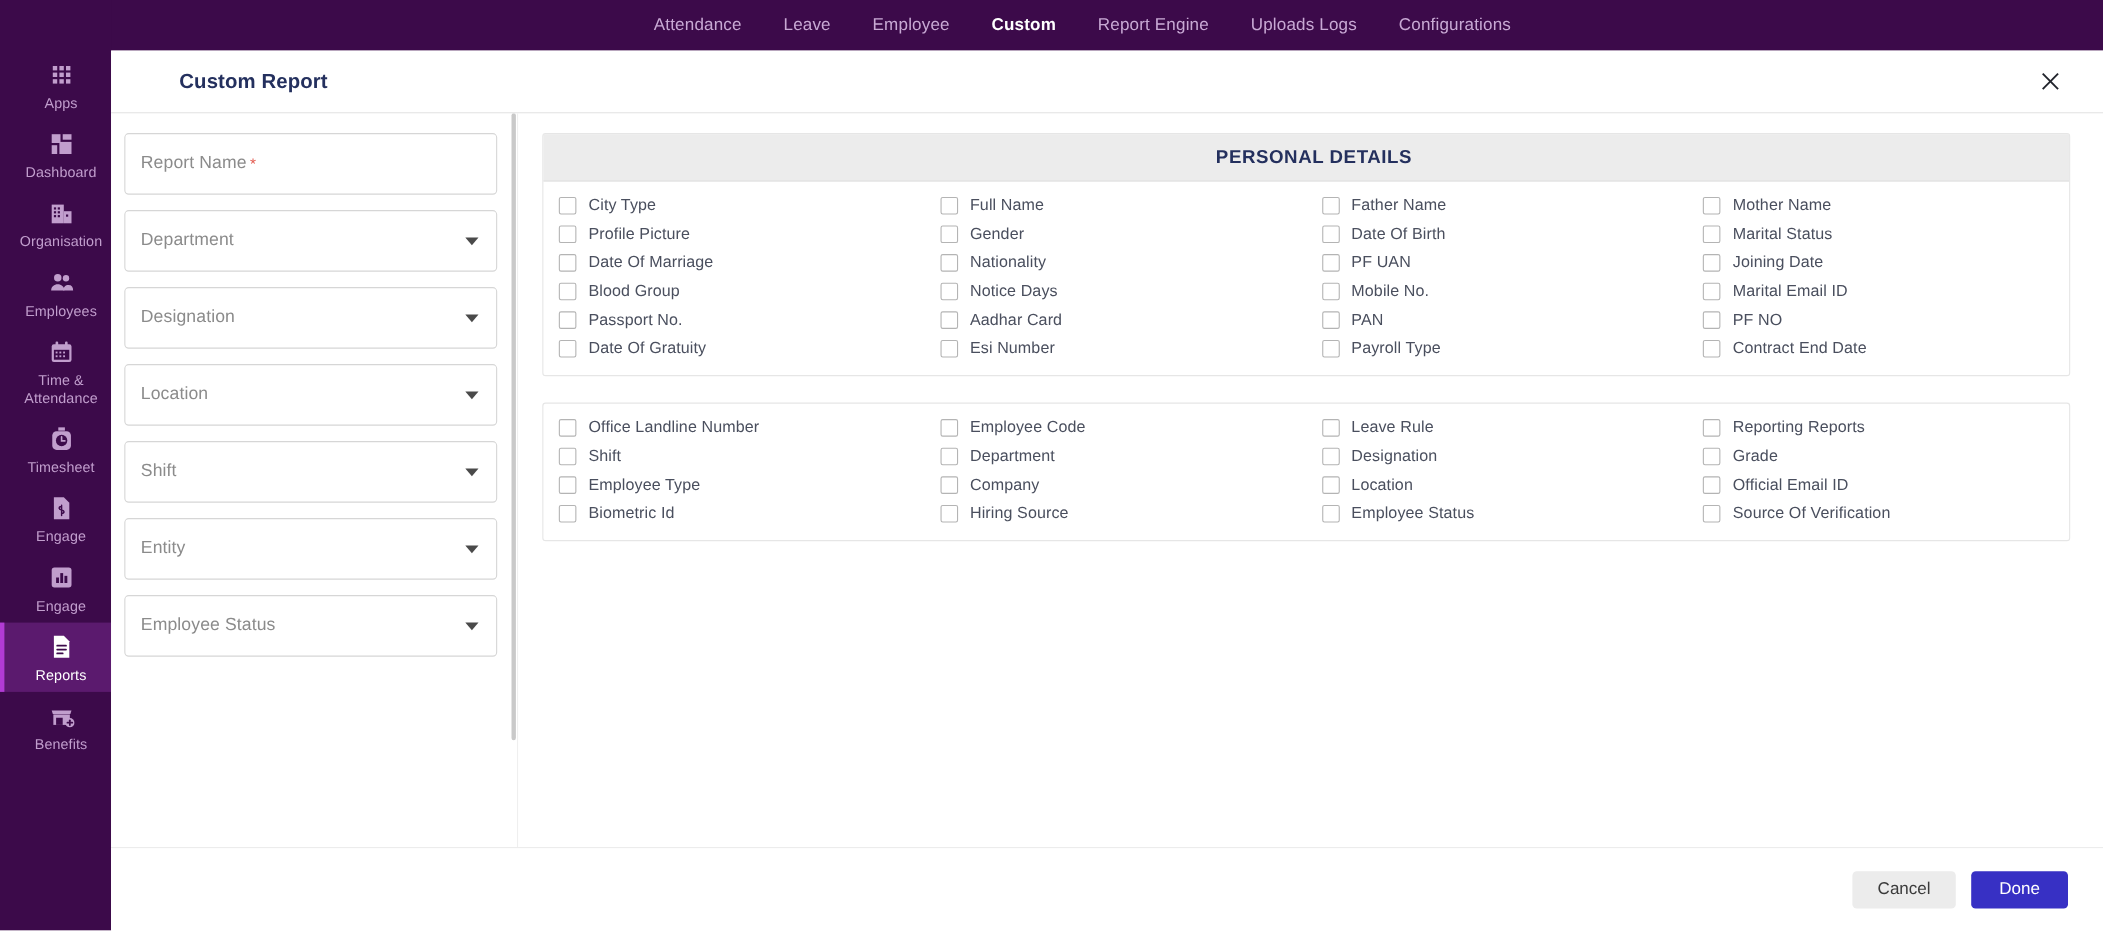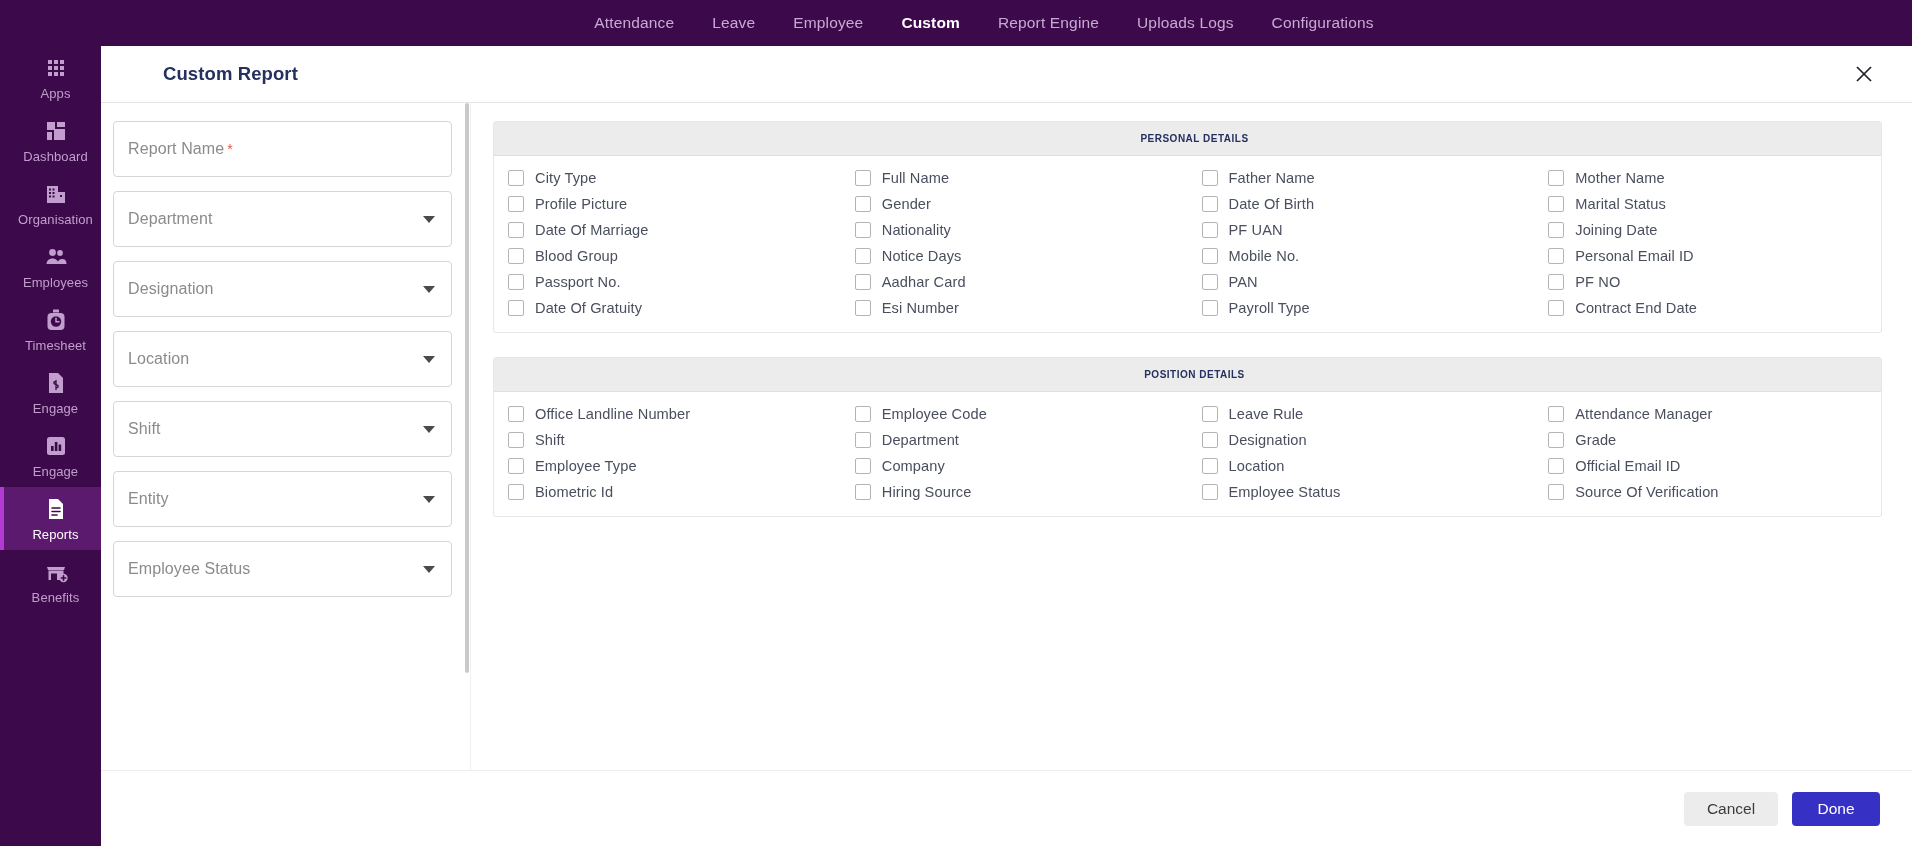--- a/index.html
+++ b/index.html
@@ -205,21 +205,21 @@
   }
   .section {
     border: 1px solid #e6e6e6;
     border-radius: 3px;
     margin-bottom: 24px;
     background: #fff;
   }
   .section-head {
     background: #ececec;
     padding: 11px 0 11px 14px;
-    font-size: 10px;
+    font-size: 17px;
     font-weight: bold;
     letter-spacing: .5px;
     color: #24305e;
     border-bottom: 1px solid #e0e0e0;
   }
   .section-body {
     padding: 14px 0 16px 0;
     display: grid;
     grid-template-columns: repeat(4, 1fr);
     row-gap: 10px;
@@ -339,20 +339,39 @@
         <circle cx="16" cy="8" r="2.9" fill="#c19ecd"></circle>
         <path d="M2.5 19c0-3.5 2.8-5.6 6-5.6s6 2.1 6 5.6z" fill="#c19ecd"></path>
         <path d="M13.5 19c0-3.2 2-5 4.8-5s4.2 1.8 4.2 5z" fill="#c19ecd"></path>
             </svg>
           </span>
           <span class="side-label">Employees</span>
         </div>
         <div class="side-item">
           <span class="side-icon">
             <svg width="24" height="24" viewBox="0 0 24 24">
+        <rect x="3" y="5" width="18" height="16" rx="2" fill="#c19ecd"></rect>
+        <rect x="6.5" y="2.5" width="2.4" height="4" rx="1" fill="#c19ecd"></rect>
+        <rect x="15.1" y="2.5" width="2.4" height="4" rx="1" fill="#c19ecd"></rect>
+        <rect x="5" y="10" width="14" height="9" fill="#3c0a4a"></rect>
+        <g fill="#c19ecd">
+          <rect x="6.6" y="11.6" width="1.7" height="1.7"></rect>
+                <rect x="10" y="11.6" width="1.7" height="1.7"></rect>
+                <rect x="13.4" y="11.6" width="1.7" height="1.7"></rect>
+          <rect x="6.6" y="15" width="1.7" height="1.7"></rect>
+                <rect x="10" y="15" width="1.7" height="1.7"></rect>
+                <rect x="13.4" y="15" width="1.7" height="1.7"></rect>
+        </g>
+            </svg>
+          </span>
+          <span class="side-label">Time &amp; Attendance</span>
+        </div>
+        <div class="side-item">
+          <span class="side-icon">
+            <svg width="24" height="24" viewBox="0 0 24 24">
         <rect x="9" y="1.5" width="6" height="3" fill="#c19ecd"></rect>
         <rect x="3.5" y="5" width="17" height="17" rx="4" fill="#c19ecd"></rect>
         <circle cx="12" cy="13.5" r="5.2" fill="#3c0a4a"></circle>
         <path d="M12 10.2v3.6h3" stroke="#c19ecd" stroke-width="1.5" fill="none" stroke-linecap="round"></path>
             </svg>
           </span>
           <span class="side-label">Timesheet</span>
         </div>
         <div class="side-item">
           <span class="side-icon">
@@ -528,21 +547,21 @@
               <label class="cb-row">
                 <span class="cb-box"></span>
                 <span class="cb-label">Notice Days</span>
               </label>
               <label class="cb-row">
                 <span class="cb-box"></span>
                 <span class="cb-label">Mobile No.</span>
               </label>
               <label class="cb-row">
                 <span class="cb-box"></span>
-                <span class="cb-label">Personal Email ID</span>
+                <span class="cb-label">Marital Email ID</span>
               </label>
               <label class="cb-row">
                 <span class="cb-box"></span>
                 <span class="cb-label">Passport No.</span>
               </label>
               <label class="cb-row">
                 <span class="cb-box"></span>
                 <span class="cb-label">Aadhar Card</span>
               </label>
               <label class="cb-row">
@@ -565,37 +584,36 @@
                 <span class="cb-box"></span>
                 <span class="cb-label">Payroll Type</span>
               </label>
               <label class="cb-row">
                 <span class="cb-box"></span>
                 <span class="cb-label">Contract End Date</span>
               </label>
             </div>
           </div>
           <div class="section">
-            <div class="section-head">POSITION DETAILS</div>
             <div class="section-body">
               <label class="cb-row">
                 <span class="cb-box"></span>
                 <span class="cb-label">Office Landline Number</span>
               </label>
               <label class="cb-row">
                 <span class="cb-box"></span>
                 <span class="cb-label">Employee Code</span>
               </label>
               <label class="cb-row">
                 <span class="cb-box"></span>
                 <span class="cb-label">Leave Rule</span>
               </label>
               <label class="cb-row">
                 <span class="cb-box"></span>
-                <span class="cb-label">Attendance Manager</span>
+                <span class="cb-label">Reporting Reports</span>
               </label>
               <label class="cb-row">
                 <span class="cb-box"></span>
                 <span class="cb-label">Shift</span>
               </label>
               <label class="cb-row">
                 <span class="cb-box"></span>
                 <span class="cb-label">Department</span>
               </label>
               <label class="cb-row">

